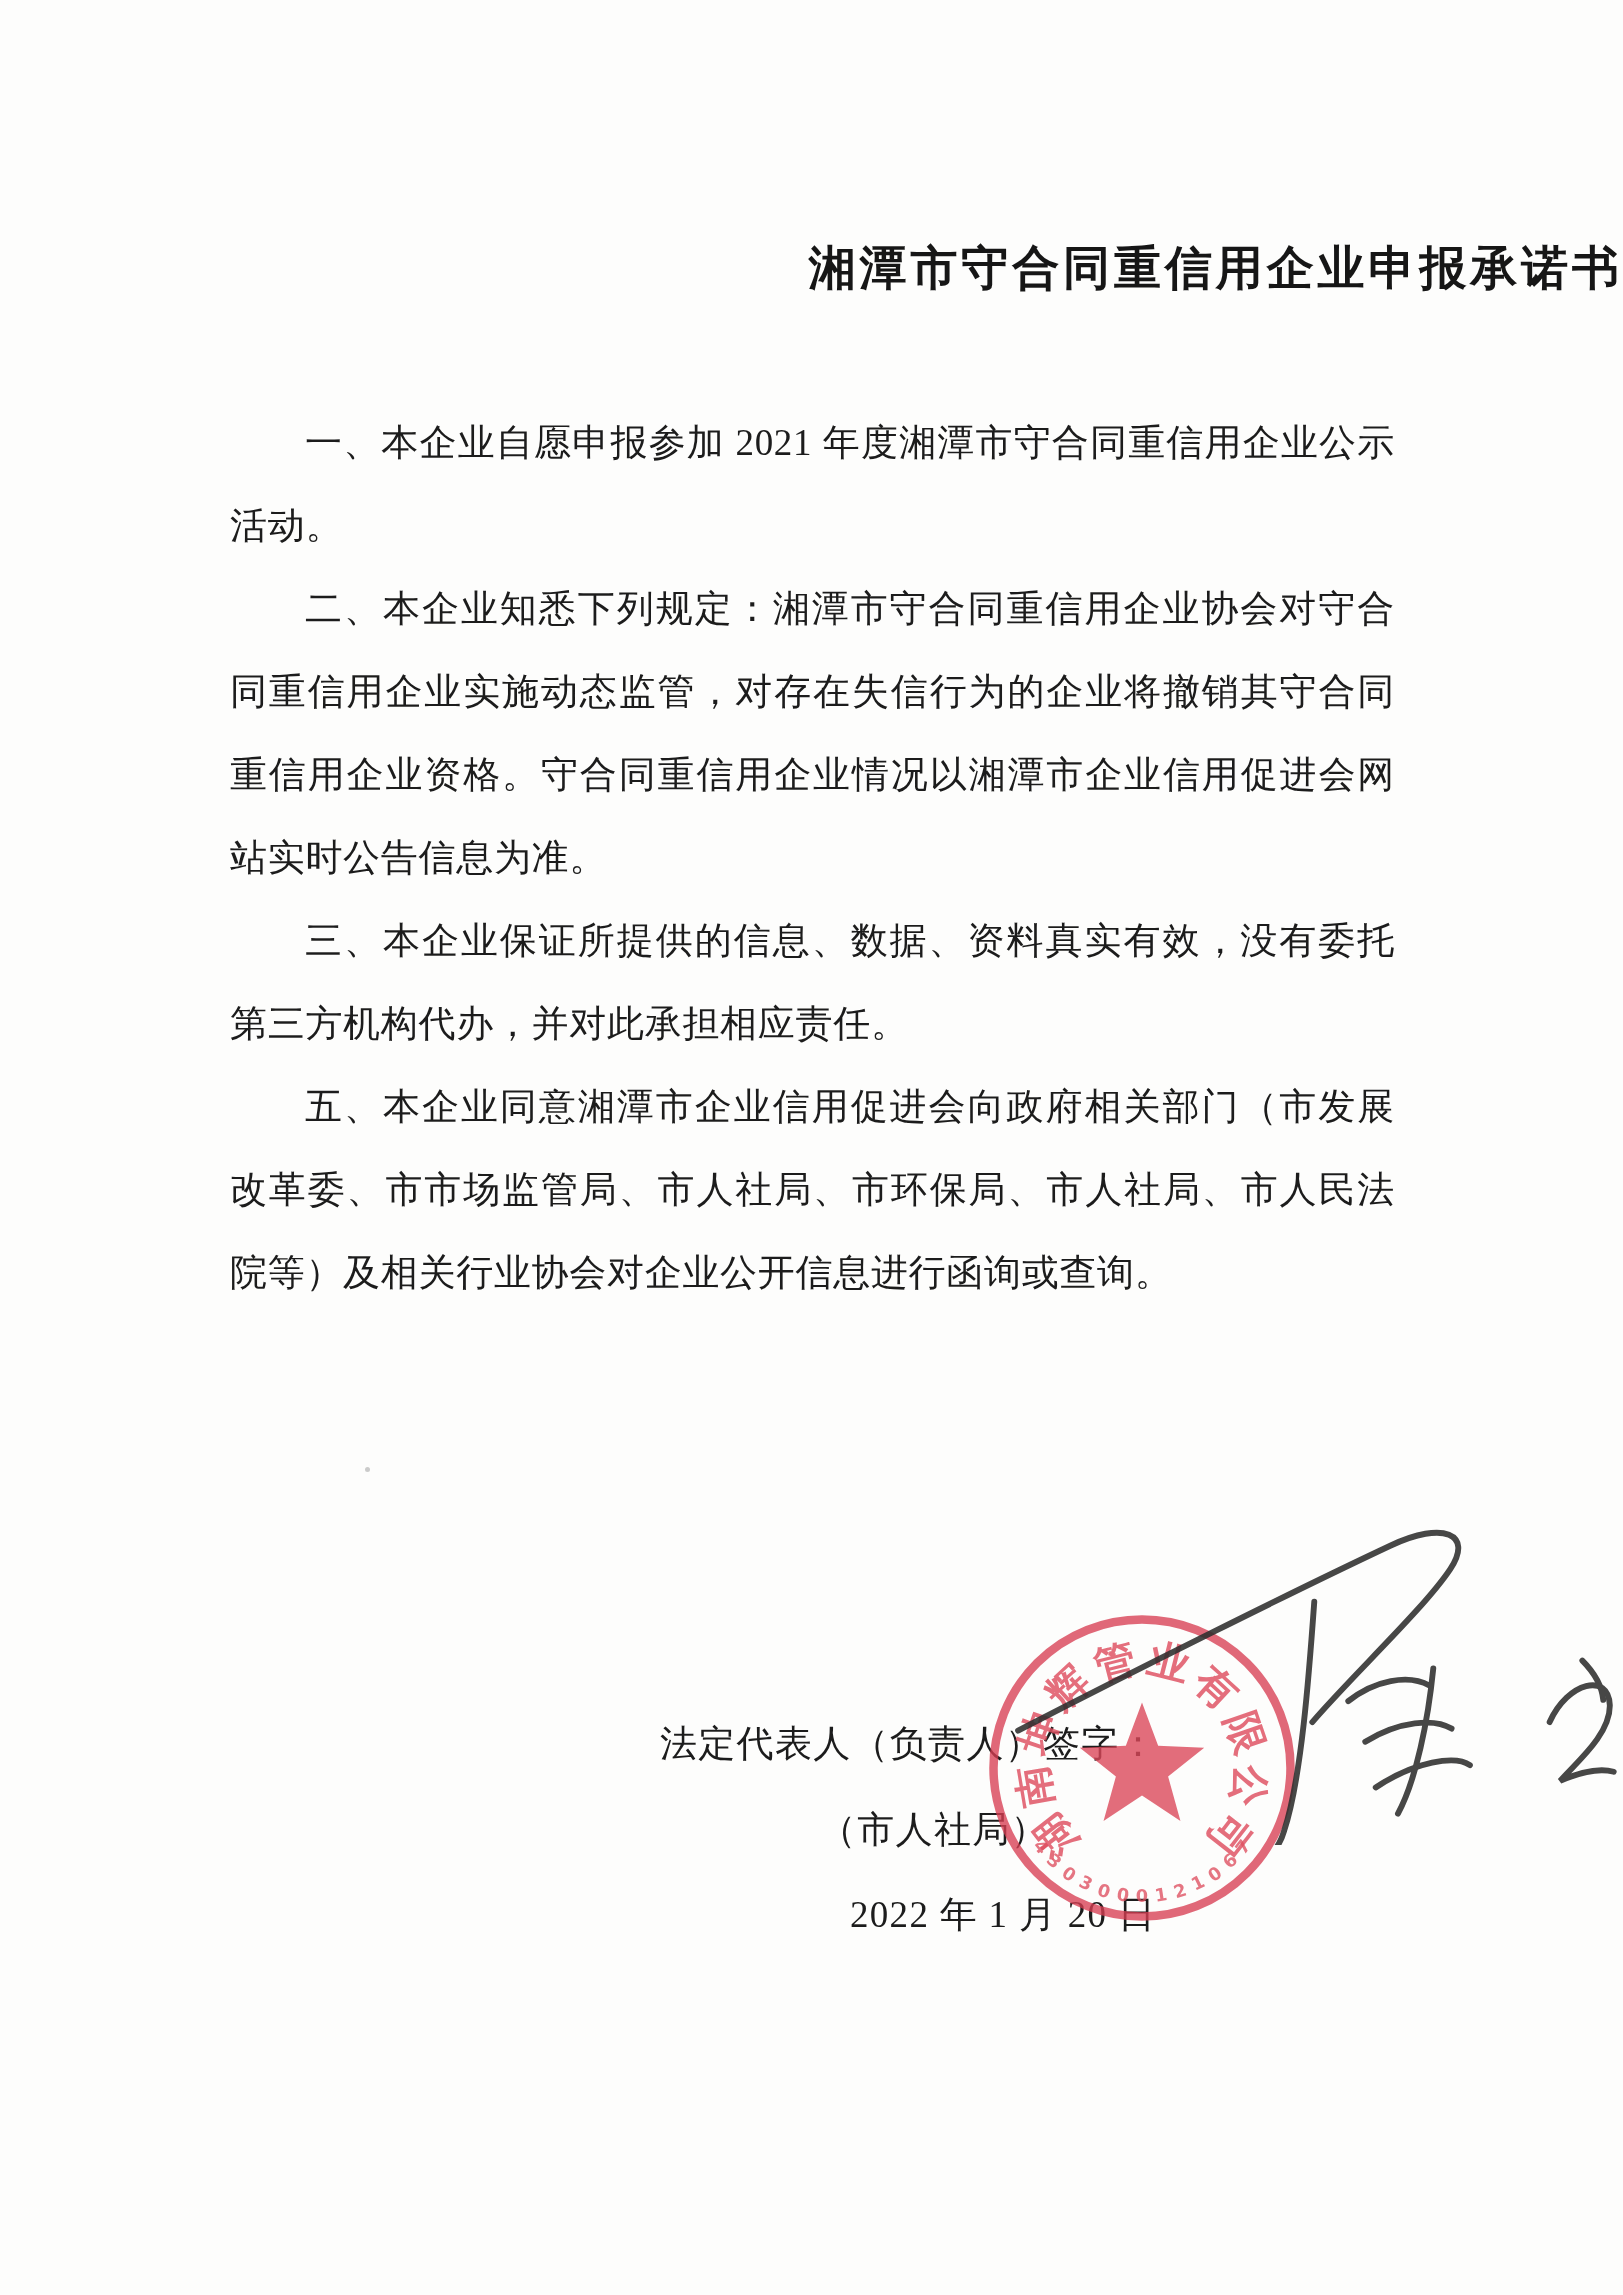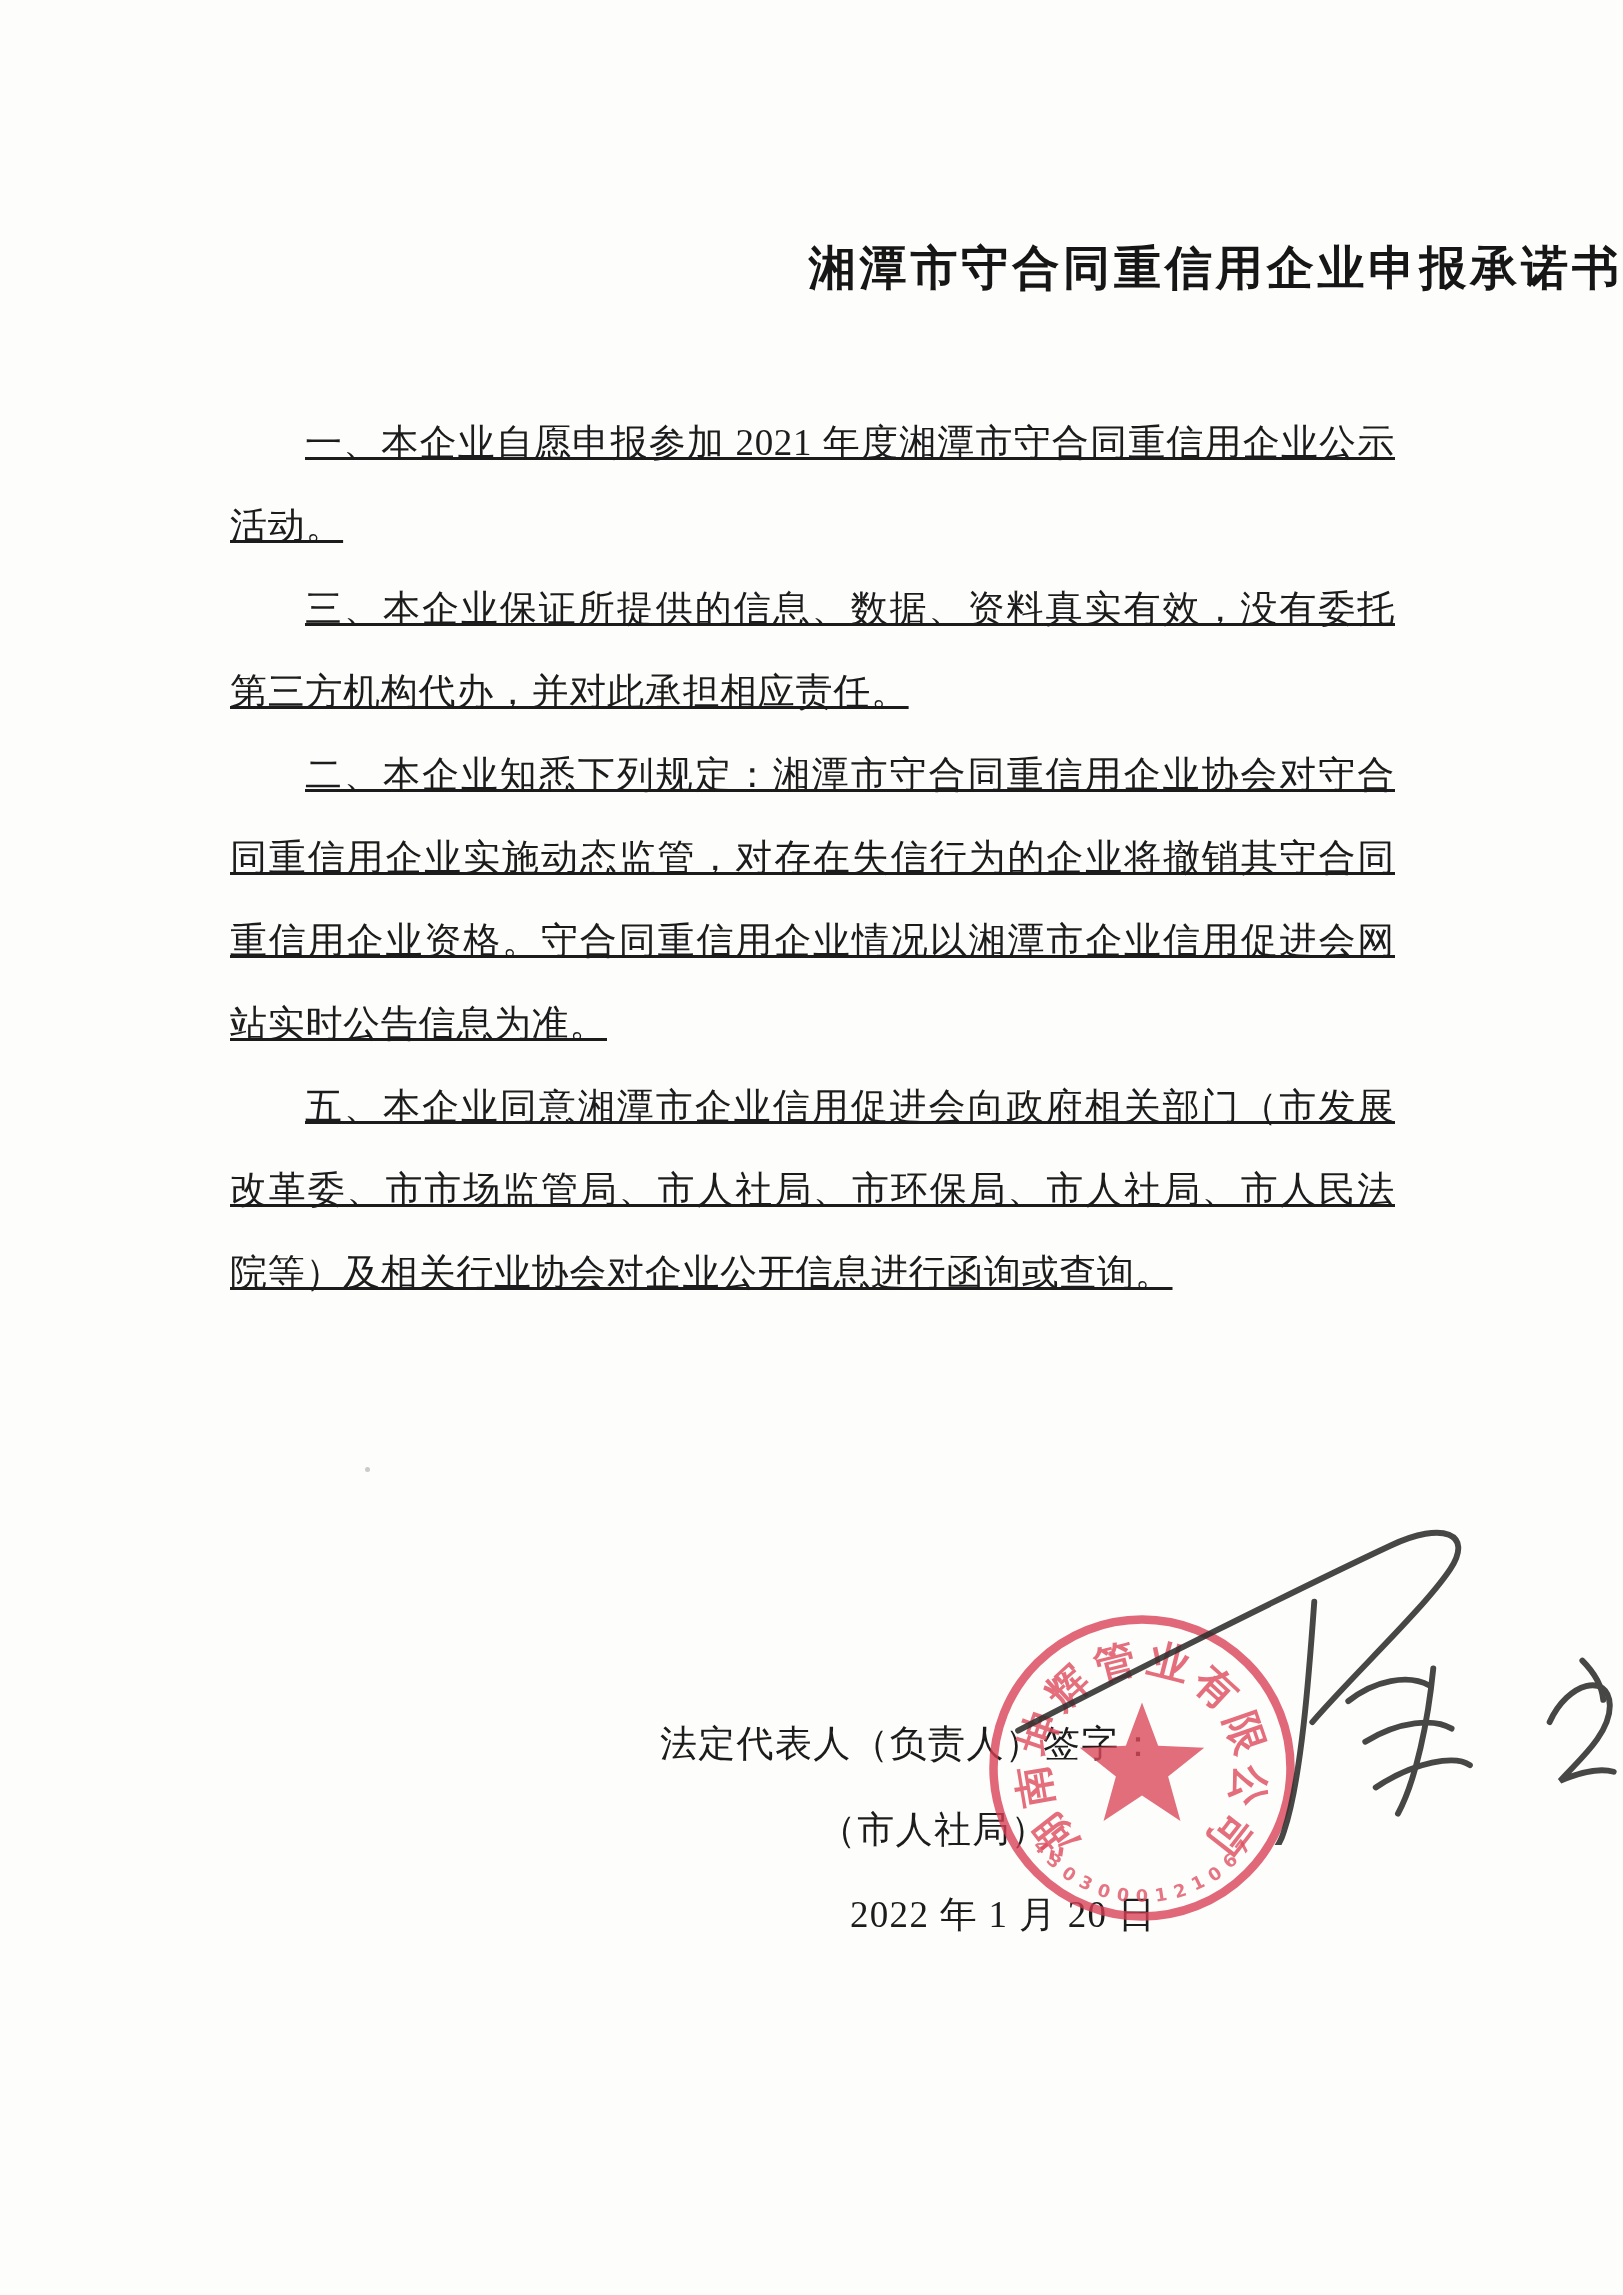--- a/index.html
+++ b/index.html
@@ -26,21 +26,20 @@
   }
   .doc-body {
     position: absolute;
     top: 401px;
     left: 230px;
     width: 1165px;
     font-size: 37px;
     line-height: 83px;
     text-align: justify;
     letter-spacing: 0.7px;
-    text-decoration: underline;
   }
   .doc-body p {
     margin: 0;
     text-indent: 75px;
   }
   .sig-line { position: absolute; font-size: 37px; letter-spacing: 1.3px; white-space: nowrap; margin-top: 32px; }
   #sign-label { left: 660px; top: 1687px; }
   #seal-label { left: 819px; top: 1773px; }
   #date-line  { left: 850px; top: 1858px; font-family: Liberation Serif, serif; }
 
@@ -83,22 +82,22 @@
 </style>
 </head>
 <body>
 
 <div class="page">
 
   <div class="doc-title">湘潭市守合同重信用企业申报承诺书</div>
 
   <div class="doc-body">
     <p>一、本企业自愿申报参加 2021 年度湘潭市守合同重信用企业公示活动。</p>
+    <p>二、本企业知悉下列规定：湘潭市守合同重信用企业协会对守合同重信用企业实施动态监管，对存在失信行为的企业将撤销其守合同重信用企业资格。守合同重信用企业情况以湘潭市企业信用促进会网站实时公告信息为准。</p>
     <p>三、本企业保证所提供的信息、数据、资料真实有效，没有委托第三方机构代办，并对此承担相应责任。</p>
-    <p>二、本企业知悉下列规定：湘潭市守合同重信用企业协会对守合同重信用企业实施动态监管，对存在失信行为的企业将撤销其守合同重信用企业资格。守合同重信用企业情况以湘潭市企业信用促进会网站实时公告信息为准。</p>
     <p>五、本企业同意湘潭市企业信用促进会向政府相关部门（市发展改革委、市市场监管局、市人社局、市环保局、市人社局、市人民法院等）及相关行业协会对企业公开信息进行函询或查询。</p>
   </div>
 
   <div class="ink-dot"></div>
 
   <div class="sig-line" id="sign-label">法定代表人（负责人）签字：</div>
   <div class="sig-line" id="seal-label">（市人社局）</div>
   <div class="sig-line" id="date-line">2022 年 1 月 20 日</div>
 
   <div class="seal">

